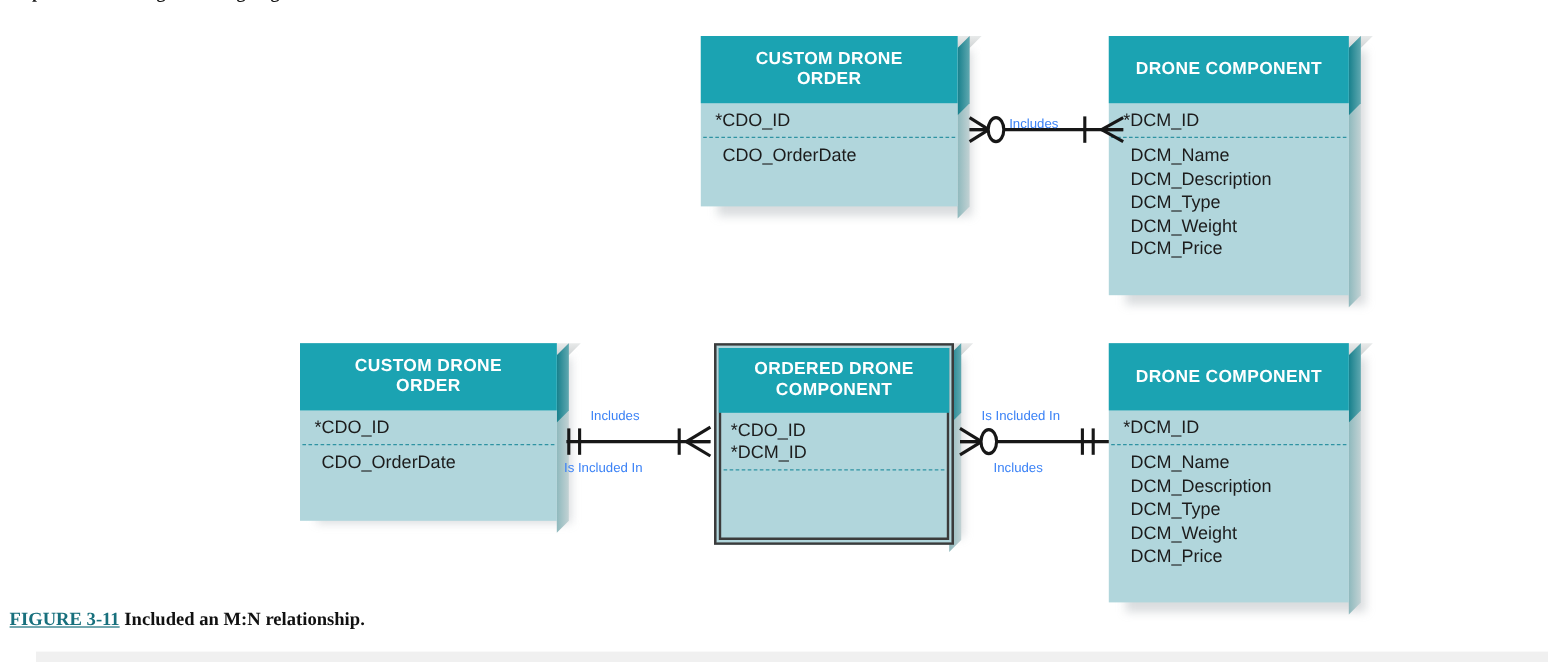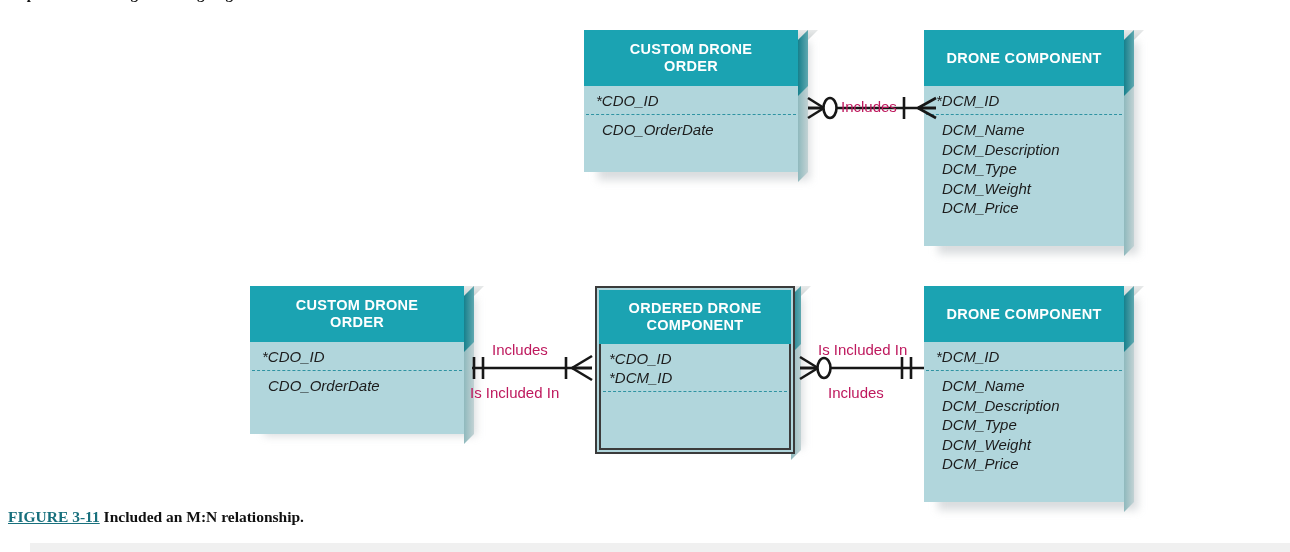--- a/index.html
+++ b/index.html
@@ -93,36 +93,36 @@
   .dash {
     border-top: 1.5px dashed #2f93a2;
     margin: 0 2px;
   }
   .attr-zone {
     padding: 5px 0 6px 18px;
     font-size: 15px;
     color: #1c1c1c;
     line-height: 19.5px;
   }
-  .attr-zone div, .pk-zone div { white-space: nowrap; font-style: italic; }
+  .attr-zone div, .pk-zone div { white-space: nowrap; }
 
   
   .face.assoc {
     border: 2px solid #3b3b3b;
     box-shadow: inset 0 0 0 2px #b1d6dc, inset 0 0 0 4px #3b3b3b;
   }
   .face.assoc .hdr { margin: 0; }
 
   
   .rel { position: absolute; z-index: 5; }
   .rel svg { display: block; overflow: visible; }
   .rel-label {
     position: absolute;
-    font-size: 15px;
-    color: #be185d;
+    font-size: 11px;
+    color: #3b82f6;
     white-space: nowrap;
     z-index: 6;
   }
 
   
   .caption {
     position: absolute;
     left: 8px;
     top: 508px;
     font-family: "Liberation Serif", serif;

